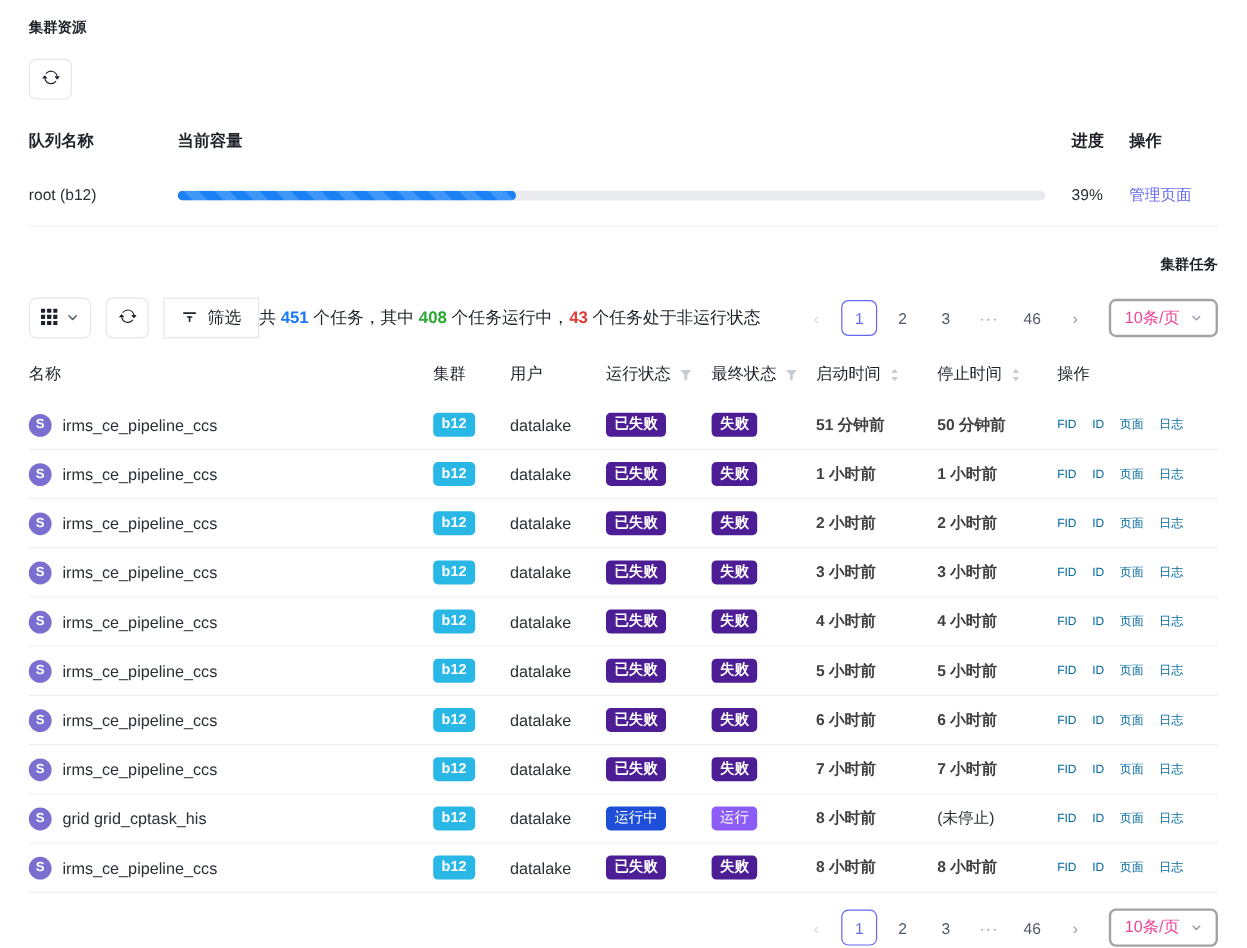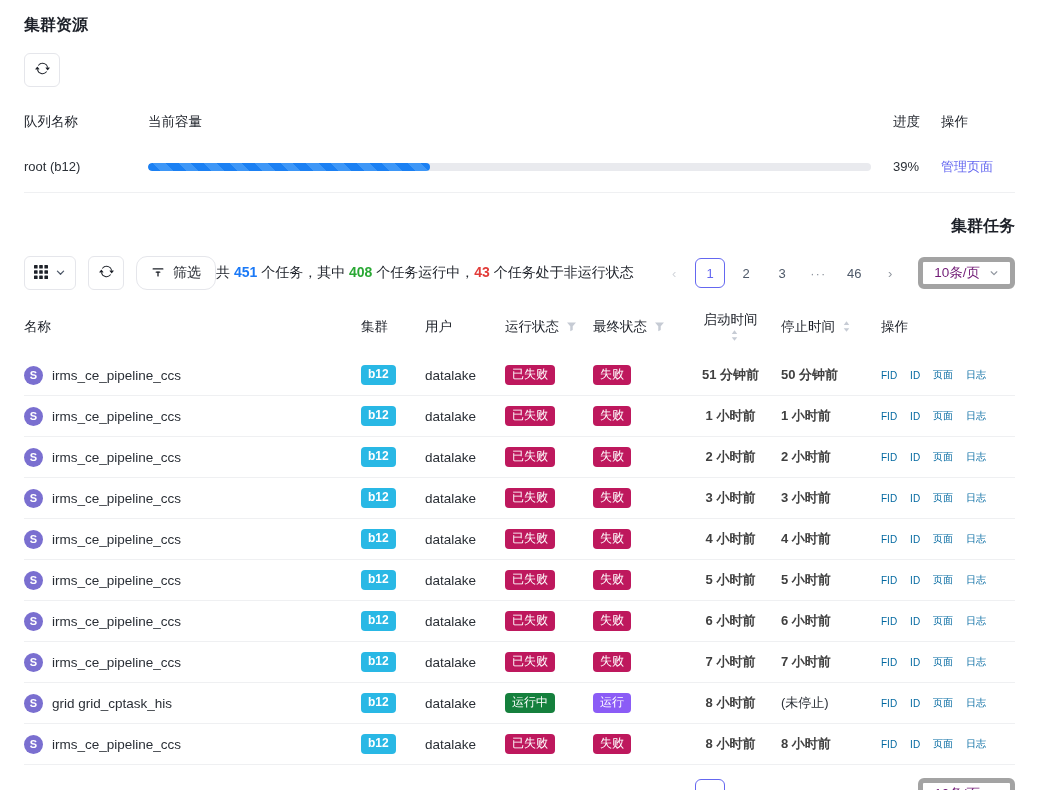--- a/index.html
+++ b/index.html
@@ -4,38 +4,38 @@
 <style>
   * { box-sizing: border-box; }
   html,body { margin:0; padding:0; background:#fff; }
   body {
     width:1039px; height:790px; overflow:hidden;
     font-family:"Liberation Sans","DejaVu Sans",sans-serif;
     color:#1d2129; font-size:14px;
   }
   .page { padding:0 24px; }
 
-  .section-title { font-size:16px; font-weight:700; color:#1d2129; margin:0; padding-top:15px; }
+  .section-title { font-size:12px; font-weight:700; color:#1d2129; margin:0; padding-top:15px; }
 
   
   .icon-btn {
     height:34px; min-width:36px; border:1px solid #e5e6eb; border-radius:6px;
     background:#fff; display:inline-flex; align-items:center; justify-content:center;
     gap:7px; cursor:pointer; padding:0 9px;
   }
   .text-btn {
-    height:34px; border:1px solid #e5e6eb; border-radius:11px; background:#fff;
+    height:34px; border:1px solid #e5e6eb; border-radius:0; background:#fff;
     display:inline-flex; align-items:center; gap:8px; padding:0 14px;
     font-size:14px; color:#1d2129; cursor:pointer;
   }
 
   .refresh-wrap { margin-top:17px; }
 
   
-  .res-header { display:flex; align-items:center; margin-top:12px; padding:14px 0 10px; font-size:13.5px; font-weight:400; color:#1d2129; }
+  .res-header { display:flex; align-items:center; margin-top:12px; padding:14px 0 10px; font-size:13.5px; font-weight:700; color:#1d2129; }
   .res-row { display:flex; align-items:center; height:52px; border-bottom:1px solid #eff0f2; font-size:13px; color:#2a2f36; }
   .col-queue { width:124px; }
   .col-capacity { flex:1; padding-right:22px; }
   .col-progress { width:48px; }
   .col-action { width:74px; }
   .progress-track { height:8px; background:#e9eaee; border-radius:5px; overflow:hidden; }
   .progress-fill {
     height:100%; border-radius:5px;
     background:repeating-linear-gradient(45deg,#1b80f3 0 9px,#3e97f7 9px 18px);
   }
@@ -51,49 +51,49 @@
   .pagination { display:flex; align-items:center; margin-left:auto; }
   .pg-btn {
     min-width:30px; height:30px; display:inline-flex; align-items:center; justify-content:center;
     font-size:13px; color:#4e5969; margin:0 3px; border-radius:6px; cursor:pointer; border:1px solid transparent;
   }
   .pg-active { border-color:#6467f0; color:#6467f0; }
   .pg-prev { color:#d3d6dc; }
   .pg-next { color:#8f959e; }
   .pg-ellipsis { color:#8f959e; letter-spacing:1px; }
   .page-size {
-    margin-left:10px; height:32px; border:5px solid #a3a3a3; border-radius:6px;
-    display:inline-flex; align-items:center; gap:9px; padding:0 11px; font-size:13.5px; color:#701a75; cursor:pointer;
+    margin-left:10px; height:32px; border:2px solid #a3a3a3; border-radius:6px;
+    display:inline-flex; align-items:center; gap:9px; padding:0 11px; font-size:13.5px; color:#ec4899; cursor:pointer;
   }
 
   
   .task-header { display:flex; align-items:center; padding:21px 0 13px; font-size:13.5px; font-weight:500; color:#1d2129; }
   .task-row { display:flex; align-items:center; height:41px; border-bottom:1px solid #eff0f2; font-size:13.5px; color:#2a2f36; }
   .c-name { flex:1; display:flex; align-items:center; min-width:0; }
   .c-cluster { width:64px; }
   .c-user { width:80px; }
   .c-run { width:88px; display:flex; align-items:center; }
   .c-final { width:87px; display:flex; align-items:center; }
-  .c-start { width:101px; display:flex; align-items:center;flex-direction:column; }
+  .c-start { width:101px; display:flex; align-items:center; }
   .c-stop { width:100px; display:flex; align-items:center; }
   .c-action { width:134px; display:flex; align-items:center; }
 
   .hdr-icon { margin-left:7px; display:inline-flex; }
   .avatar {
     width:19px; height:19px; border-radius:50%; background:#7a6fd0; color:#fff;
     font-size:11px; font-weight:700; display:inline-flex; align-items:center; justify-content:center;
     margin-right:9px; flex:0 0 auto;
   }
   .badge {
     display:inline-block; padding:3px 7px; border-radius:4px; font-size:12px; line-height:1.15;
     color:#fff; white-space:nowrap;
   }
   .badge-cluster { background:#29b8e5; font-weight:700; }
-  .badge-red   { background:#be185d; }
-  .badge-green { background:#15803d; }
+  .badge-red   { background:#4c1d95;font-weight:bold; }
+  .badge-green { background:#1d4ed8; }
   .badge-cyan  { background:#8b5cf6; }
   .time { font-weight:700; font-size:13px; color:#404040; }
   .time.normal { font-weight:400; color:#2a2f36; }
   .actions { display:flex; gap:13px; }
   .actions a { color:#0369a1; text-decoration:none; font-size:10px; cursor:pointer; }
 
   .footer-pg { display:flex; justify-content:flex-end; margin-top:13px; }
 </style>
 </head>
 <body>

